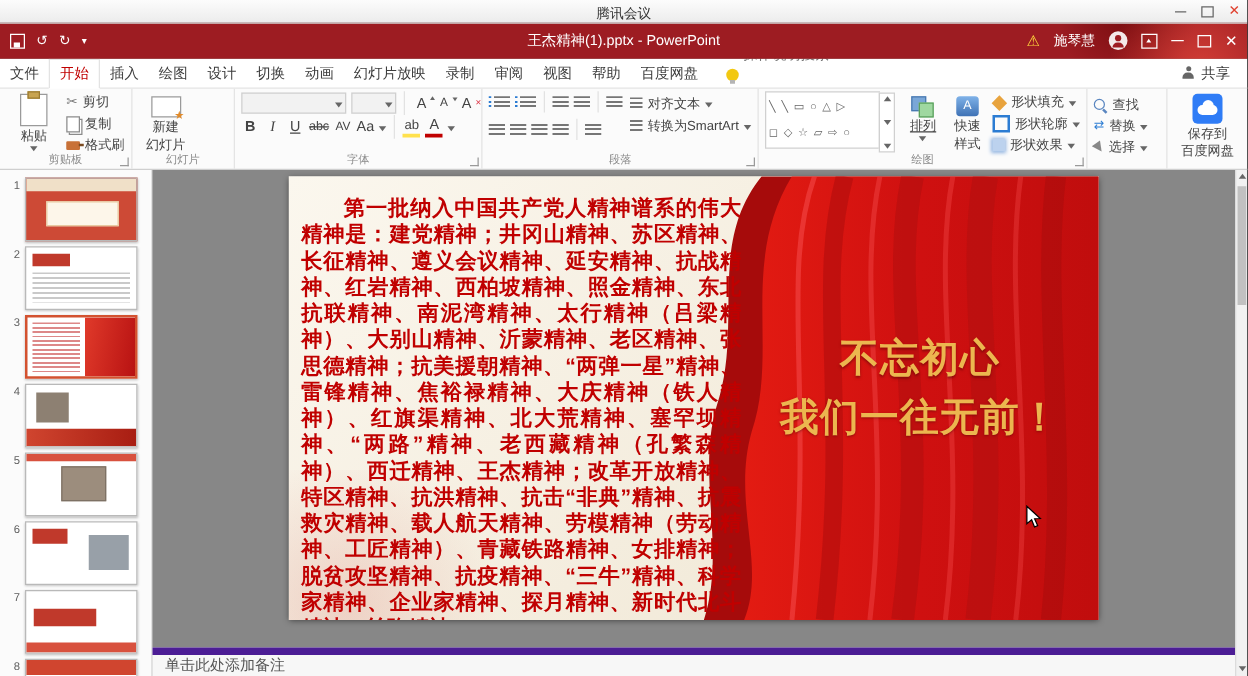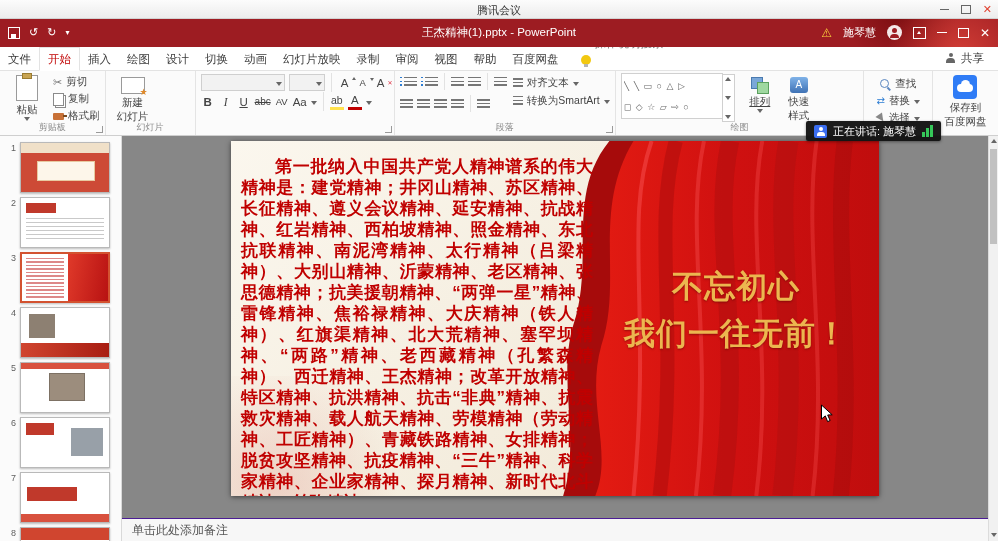--- a/index.html
+++ b/index.html
@@ -145,21 +145,21 @@
   .slide::after{content:"";position:absolute;left:0;bottom:0;width:220px;height:120px;
     background:radial-gradient(circle at 20% 90%,rgba(200,70,60,.18),rgba(200,70,60,0) 60%);}
   .body-text{position:absolute;left:10px;top:15px;width:352px;z-index:2;
     color:#c00000;font-weight:bold;font-size:17px;line-height:21px;text-align:justify;text-indent:2em;}
   .curtain{position:absolute;right:0;top:0;width:332px;height:100%;z-index:1;}
   .slogan{position:absolute;left:372px;top:122px;width:266px;z-index:3;text-align:center;
     color:#ecb64f;font-weight:bold;font-size:31px;line-height:47px;letter-spacing:1px;
     text-shadow:0 1px 2px rgba(90,5,5,.55);}
   .cursor{position:absolute;left:589px;top:263px;z-index:6;}
   
-  .notes{position:absolute;left:122px;right:10px;bottom:0;height:23px;background:#f7f7f7;border-top:1px solid #4c1d95;
+  .notes{position:absolute;left:122px;right:10px;bottom:0;height:23px;background:#f7f7f7;border-top:6px solid #4c1d95;
     display:flex;align-items:center;padding-left:10px;font-size:12px;color:#555;box-sizing:border-box;}
   .vscroll{position:absolute;right:0;top:135px;bottom:0;width:10px;background:#f1f1f1;border-left:1px solid #dcdcdc;box-sizing:border-box;}
   .vthumb{position:absolute;left:1px;top:14px;width:7px;height:95px;background:#c1c1c1;}
   .vup{position:absolute;left:2px;top:4px;} .vdn{position:absolute;left:2px;bottom:4px;}
 </style>
 </head>
 <body>
 
 <div id="app">
 
@@ -275,20 +275,21 @@
         <span class="fbtn u">U</span>
         <span class="fbtn strike">abc</span>
         <span class="fbtn" style="font-size:9.5px;">AV</span>
         <span class="fbtn">Aa</span>
         <span class="caret"></span>
         <span class="sep"></span>
         <span class="fbtn hl">ab</span>
         <span class="fbtn fc">A</span>
         <span class="caret"></span>
       </div>
+      <div class="glabel"><span>字体</span></div>
       <span class="launcher"></span>
     </div>
 
     <div class="rgroup" style="width:212px;">
       <div class="parabody">
         <div class="paracol">
           <div class="frow" style="height:17px;">
             <span class="si dots"></span>
             <span class="si dots"></span>
             <span class="sep"></span>
@@ -338,27 +339,44 @@
         <div class="bigbtn" style="width:34px;text-decoration:underline;">
           <span class="ic-arrange"></span>
           <span class="blabel">排列</span>
           <span class="caret"></span>
         </div>
         <div class="bigbtn" style="width:36px;">
           <span class="ic-quick">A</span>
           <span class="blabel">快速</span>
           <span class="blabel">样式</span>
         </div>
+        <div class="smallcol">
+          <div class="smallbtn">
+              <span class="ic-fill"></span>
+              <span>形状填充</span>
+              <span class="caret"></span>
+            </div>
+          <div class="smallbtn">
+              <span class="ic-outline"></span>
+              <span>形状轮廓</span>
+              <span class="caret"></span>
+            </div>
+          <div class="smallbtn">
+              <span class="ic-effect"></span>
+              <span>形状效果</span>
+              <span class="caret"></span>
+            </div>
+        </div>
       </div>
       <div class="glabel"><span>绘图</span></div>
       <span class="launcher"></span>
     </div>
 
     <div class="rgroup" style="width:62px;border-right:1px solid #e4e4e4;">
-      <div class="smallcol" style="padding-top:4px;align-items:center;">
+      <div class="smallcol" style="padding-top:4px;">
         <div class="smallbtn">
             <span class="ic-find"></span>
             <span>查找</span>
           </div>
         <div class="smallbtn">
             <span class="ic-replace">⇄</span>
             <span>替换</span>
             <span class="caret"></span>
           </div>
         <div class="smallbtn">
@@ -373,29 +391,20 @@
       <div class="bigbtn" style="width:54px;">
         <span class="ic-cloud"></span>
         <span class="blabel">保存到</span>
         <span class="blabel">百度网盘</span>
       </div>
     </div>
 
     <div style="flex:1;"></div>
   </div>
 
-  <div class="speak">
-    <span class="sp-ava"></span>
-    <span>正在讲话: 施琴慧</span>
-    <span class="vu">
-      <span style="height:5px;"></span>
-        <span style="height:9px;"></span>
-        <span style="height:12px;"></span>
-    </span>
-  </div>
 
   <div class="thumbs">
     <div class="trow">
       <span class="tnum">1</span>
       <div class="tmb t1"></div>
     </div>
     <div class="trow">
       <span class="tnum">2</span>
       <div class="tmb t2"></div>
     </div>

